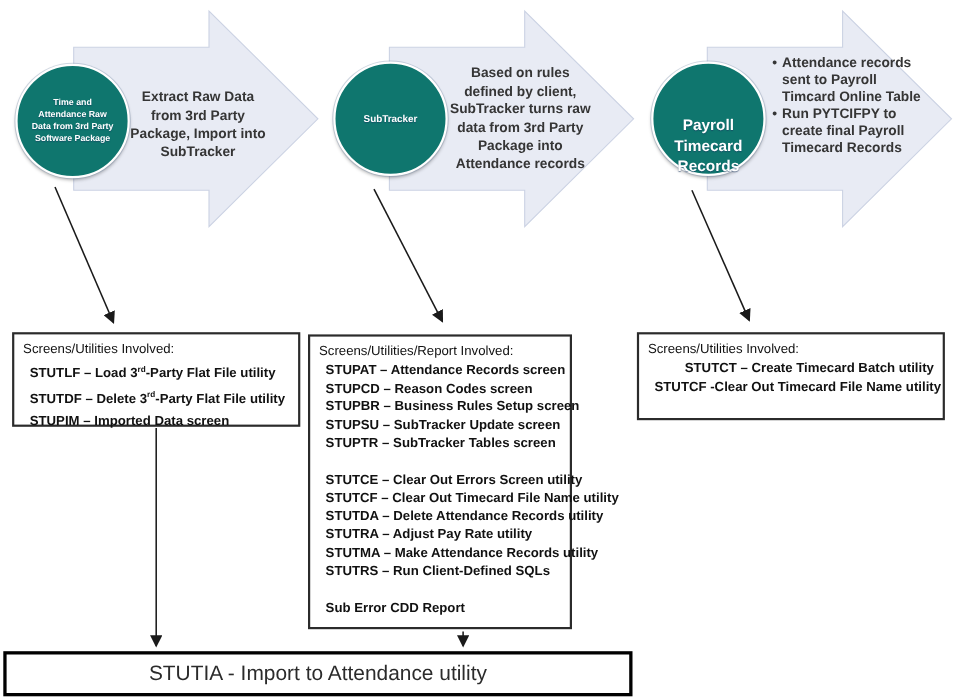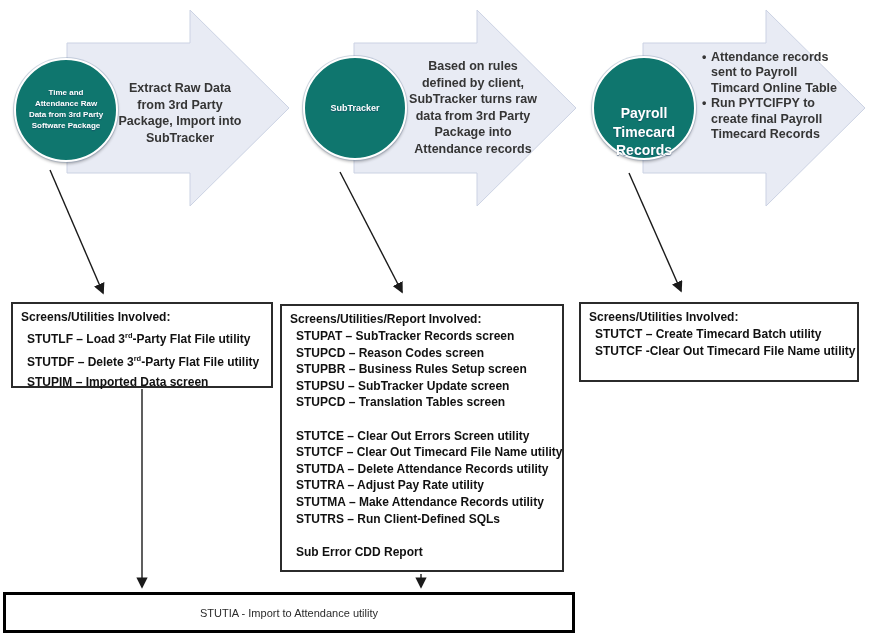--- a/index.html
+++ b/index.html
@@ -27,32 +27,32 @@
     position:absolute;text-align:center;font-size:12.5px;font-weight:600;
     color:#353535;line-height:16.5px;
   }
   .bullets{position:absolute;font-size:12.5px;font-weight:600;color:#353535;line-height:15.4px;text-align:left;}
   .bullet-line{position:relative;padding-left:9px;}
   .bullet-line::before{content:"\2022";position:absolute;left:0;}
   .sbox{
     position:absolute;background:#fff;border:2px solid #2b2b2b;
     box-sizing:border-box;padding:4px 8px 0 8px;font-size:12px;color:#111;
   }
-  .box-title{font-weight:bold;line-height:18px;white-space:nowrap;}
+  .box-title{font-weight:normal;line-height:18px;white-space:nowrap;}
   .box-lines{padding-left:6px;font-weight:bold;}
   .lh20 .box-line{line-height:20px;}
   .lh16 .box-line{line-height:16.6px;}
-  .lh17 .box-line{line-height:17px;}
+  .lh17 .box-line{line-height:17px;text-align:right;}
   .box-line{white-space:nowrap;}
   .box-line sup{font-size:0.62em;}
   #bottom-box{
     position:absolute;left:3px;top:592px;width:572px;height:41px;
     border:3px solid #000;box-sizing:border-box;background:#fff;
     display:flex;align-items:center;justify-content:center;
-    font-size:11px;color:#2b2b2b;
+    font-size:19px;color:#2b2b2b;
   }
 </style>
 </head>
 <body>
 
 <div id="canvas">
 
   <svg id="shapes" width="871" height="634" viewBox="0 0 871 634">
     <defs>
       <marker id="ah" viewBox="0 0 10 10" refX="8.5" refY="5" markerWidth="8" markerHeight="8" orient="auto-start-reverse">
@@ -90,28 +90,28 @@
 
   <div class="sbox lh20" style="left:11px;top:302px;width:262px;height:86px;">
     <div class="box-title">Screens/Utilities Involved:</div>
     <div class="box-lines">
         <div class="box-line">STUTLF – Load 3<sup>rd</sup>-Party Flat File utility</div>
         <div class="box-line">STUTDF – Delete 3<sup>rd</sup>-Party Flat File utility</div>
         <div class="box-line">STUPIM – Imported Data screen</div>
       </div>
   </div>
 
-  <div class="sbox lh16" style="left:280px;top:304px;width:284px;height:268px;">
+  <div class="sbox lh16" style="left:280px;top:304px;width:240px;height:268px;">
     <div class="box-title">Screens/Utilities/Report Involved:</div>
     <div class="box-lines">
-        <div class="box-line">STUPAT – SubTracker Records screen</div>
+        <div class="box-line">STUPAT – Attendance Records screen</div>
         <div class="box-line">STUPCD – Reason Codes screen</div>
         <div class="box-line">STUPBR – Business Rules Setup screen</div>
         <div class="box-line">STUPSU – SubTracker Update screen</div>
-        <div class="box-line">STUPCD – Translation Tables screen</div>
+        <div class="box-line">STUPTR – SubTracker Tables screen</div>
         <div class="box-line">&nbsp;</div>
         <div class="box-line">STUTCE – Clear Out Errors Screen utility</div>
         <div class="box-line">STUTCF – Clear Out Timecard File Name utility</div>
         <div class="box-line">STUTDA – Delete Attendance Records utility</div>
         <div class="box-line">STUTRA – Adjust Pay Rate utility</div>
         <div class="box-line">STUTMA – Make Attendance Records utility</div>
         <div class="box-line">STUTRS – Run Client-Defined SQLs</div>
         <div class="box-line">&nbsp;</div>
         <div class="box-line">Sub Error CDD Report</div>
       </div>

